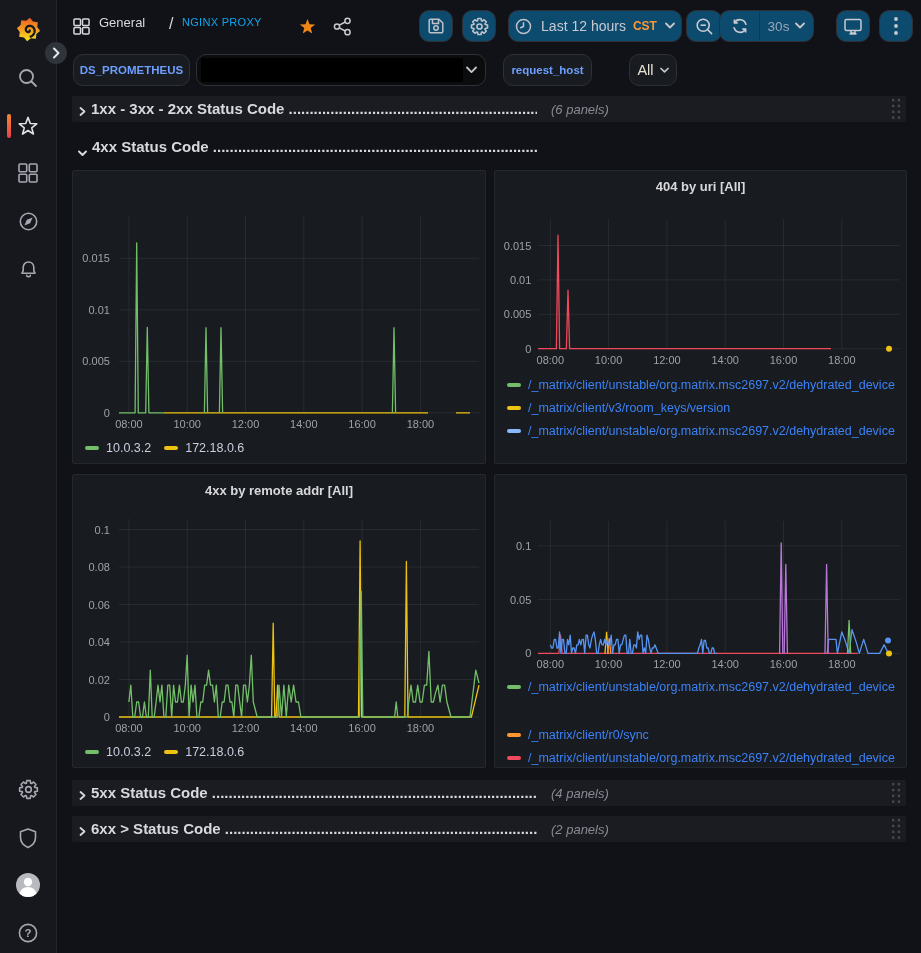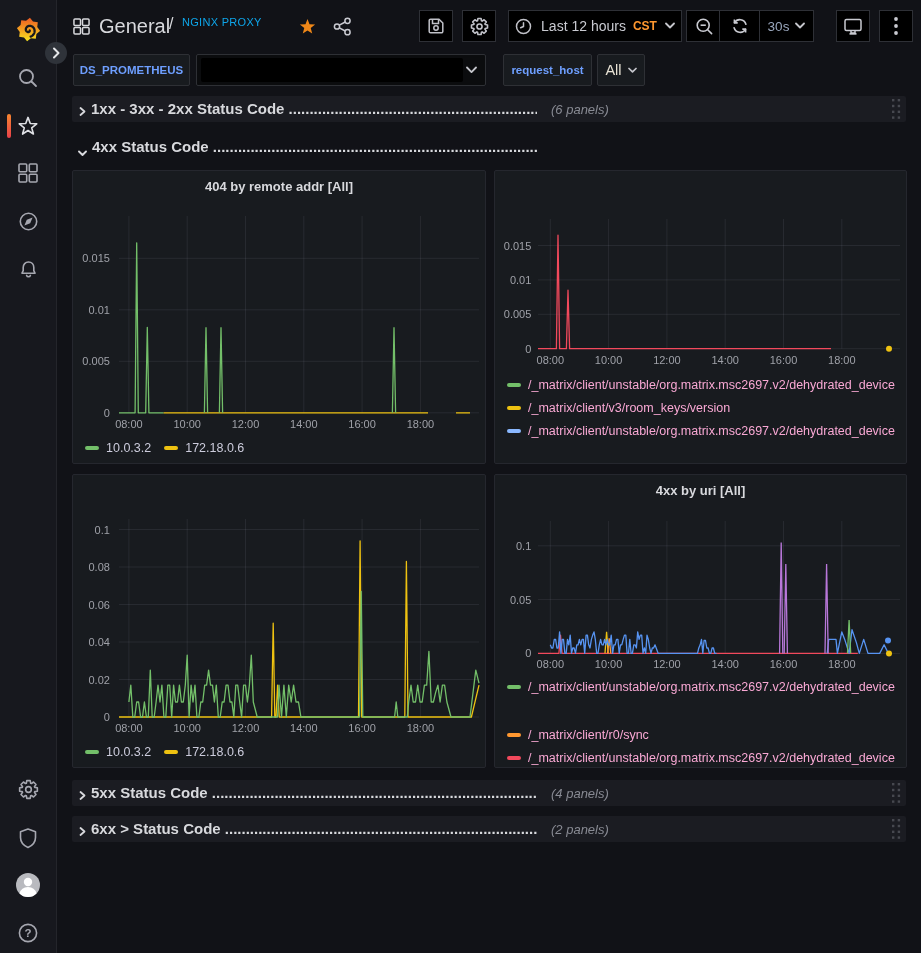--- a/index.html
+++ b/index.html
@@ -1,27 +1,27 @@
 <!DOCTYPE html>
 <html><head><meta charset="utf-8"><style>
 * { margin:0; padding:0; box-sizing:border-box; }
 body { width:921px; height:953px; background:#111217; font-family:"Liberation Sans",sans-serif; color:#ccccdc; overflow:hidden; position:relative; }
 .sidebar { position:absolute; left:0; top:0; width:57px; height:953px; background:#17181e; border-right:1px solid #24252b; z-index:5; }
 .sicon { position:absolute; left:0; width:56px; display:flex; justify-content:center; }
-.navbtn { position:absolute; top:10px; height:32px; background:#000000; border:1px solid #2e3036; border-radius:0; display:flex; align-items:center; justify-content:center; color:#c9cad1; }
-.vbox { position:absolute; top:54px; height:32px; background:#181b1f; border:1px solid #2e3035; border-radius:2px; display:flex; align-items:center; justify-content:center; }
+.navbtn { position:absolute; top:10px; height:32px; background:#0c4a6e; border:1px solid #2e3036; border-radius:10px; display:flex; align-items:center; justify-content:center; color:#c9cad1; }
+.vbox { position:absolute; top:54px; height:32px; background:#181b1f; border:1px solid #2e3035; border-radius:10px; display:flex; align-items:center; justify-content:center; }
 .rowbar { position:absolute; left:72px; width:834px; height:26px; background:#1b1c22; border-radius:2px; }
 .rowtitle { position:absolute; left:19px; top:4px; font-size:15px; font-weight:bold; color:#d8d9dd; white-space:nowrap; overflow:hidden; width:446px; }
 .pcount { position:absolute; left:479px; top:6px; font-size:13px; font-style:italic; color:#888a93; }
 .panel { position:absolute; width:414px; height:294px; background:#181b1f; border:1px solid #25272e; border-radius:2px; overflow:hidden; }
 .ptitle { position:absolute; left:0; right:0; top:8px; text-align:center; font-size:13px; font-weight:bold; color:#d8d9dd; }
 .dash { display:inline-block; width:14px; height:4px; border-radius:2px; margin-right:7px; vertical-align:middle; position:relative; top:-1px; }
 .leg1 { position:absolute; left:12px; top:270px; font-size:12.5px; color:#ccccdc; }
 .leg1 .li { margin-right:13px; }
-.legrow { position:absolute; left:12px; font-size:12.5px; color:#f9a8d4; white-space:nowrap; }
+.legrow { position:absolute; left:12px; font-size:12.5px; color:#3b82f6; white-space:nowrap; }
 .legrow .li { margin-right:10px; }
 </style></head><body>
 
 <div class="sidebar">
   <div class="sicon" style="top:17px">
       <svg width="23" height="25" viewBox="0 0 100 110">
         <defs>
           <linearGradient id="lg" x1="0" y1="0" x2="0" y2="1">
             <stop offset="0" stop-color="#ee5a23"></stop>
             <stop offset="1" stop-color="#f9e41f"></stop>
@@ -93,21 +93,21 @@
       <path d="M2 1.5 L6.5 6 L2 10.5"></path>
     </svg>
 </div>
 
 <div style="position:absolute;left:73px;top:18px;"><svg width="17" height="17" viewBox="0 0 17 17" fill="none" stroke="#d8d9dd" stroke-width="1.5">
       <rect x="0.95" y="0.95" width="6.545" height="6.545" rx="1"></rect>
       <rect x="9.505" y="0.95" width="6.545" height="6.545" rx="1"></rect>
       <rect x="0.95" y="9.505" width="6.545" height="6.545" rx="1"></rect>
       <rect x="9.505" y="9.505" width="6.545" height="6.545" rx="1"></rect>
     </svg></div>
-<div style="position:absolute;left:99px;top:15px;font-size:20px;color:#d8d9dd;">General</div>
+<div style="position:absolute;left:99px;top:15px;font-size:13px;color:#d8d9dd;">General</div>
 <div style="position:absolute;left:169px;top:15px;font-size:16px;color:#d8d9dd;">/</div>
 <div style="position:absolute;left:182px;top:16px;font-size:11px;letter-spacing:0.3px;color:#0ea5e9;">NGINX PROXY</div>
 <div style="position:absolute;left:299px;top:18px;"><svg width="17" height="17" viewBox="0 0 17 17">
       <path d="M8.50 1.00 L10.50 6.25 L16.11 6.53 L11.73 10.05 L13.20 15.47 L8.50 12.40 L3.80 15.47 L5.27 10.05 L0.89 6.53 L6.50 6.25 Z" fill="#ef8718"></path>
     </svg></div>
 <div style="position:absolute;left:333px;top:17px;"><svg width="19" height="19" viewBox="0 0 19 19" fill="none" stroke="#c9cad1" stroke-width="1.5">
       <circle cx="14.5" cy="3.8" r="2.6"></circle>
       <circle cx="4" cy="9.5" r="2.6"></circle>
       <circle cx="14.5" cy="15.2" r="2.6"></circle>
       <line x1="6.3" y1="8.2" x2="12.2" y2="5"></line>
@@ -187,21 +187,21 @@
   </div>
 <div class="vbox" style="left:196px;width:290px;background:#0b0c0e;justify-content:flex-end;padding-right:8px;">
   <div style="position:absolute;left:4px;top:3px;width:262px;height:24px;background:#000;border-radius:2px;"></div>
   <svg width="11" height="8" viewBox="0 0 11 8" fill="none" stroke="#c5c6cc" stroke-width="1.8" stroke-linecap="round" stroke-linejoin="round">
       <path d="M1 1.5 L5.5 6.050000000000001 L10 1.5"></path>
     </svg>
 </div>
 <div class="vbox" style="left:503px;width:89px;">
     <span style="font-size:11.5px;font-weight:bold;color:#6e9fff;">request_host</span>
   </div>
-<div class="vbox" style="left:597px;width:48px;">
+<div class="vbox" style="left:629px;width:48px;">
     <span style="font-size:14.5px;color:#e8e2d4;margin-right:6px;">All</span>
     <svg width="9" height="7" viewBox="0 0 9 7" fill="none" stroke="#c5c6cc" stroke-width="1.7" stroke-linecap="round" stroke-linejoin="round">
       <path d="M1 1.5 L4.5 4.95 L8 1.5"></path>
     </svg>
   </div>
 
 <div class="rowbar" style="top:96px;">
   <div style="position:absolute;left:7px;top:7px;"><svg width="7" height="11" viewBox="0 0 7 11" fill="none" stroke="#d8d9dd" stroke-width="1.8" stroke-linecap="round" stroke-linejoin="round">
         <path d="M1.5 2 L5.5 5.5 L1.5 9"></path>
       </svg></div>
@@ -218,21 +218,20 @@
         <rect x="5.7" y="17.4" width="2.4" height="2.4"></rect>
       </svg></div>
 </div>
 
 <div style="position:absolute;left:78px;top:143px;"><svg width="9" height="7" viewBox="0 0 9 7" fill="none" stroke="#d8d9dd" stroke-width="1.9" stroke-linecap="round" stroke-linejoin="round">
       <path d="M1 1.5 L4.5 4.95 L8 1.5"></path>
     </svg></div>
 <div style="position:absolute;left:92px;top:138px;font-size:15px;font-weight:bold;color:#d8d9dd;white-space:nowrap;overflow:hidden;width:447px;">4xx Status Code ..............................................................................................</div>
 
 <div class="panel" style="left:72px;top:170px;">
-  <div class="ptitle">404 by remote addr [All]</div>
   <svg width="412" height="292" style="position:absolute;left:0;top:0">
 <style>.ax{font:11px "Liberation Sans",sans-serif;fill:#9fa1a8;}</style>
 <line x1="46" y1="241.8" x2="406" y2="241.8" stroke="rgba(204,204,220,0.09)"></line>
       <line x1="46" y1="190.3" x2="406" y2="190.3" stroke="rgba(204,204,220,0.09)"></line>
       <line x1="46" y1="138.8" x2="406" y2="138.8" stroke="rgba(204,204,220,0.09)"></line>
       <line x1="46" y1="87.3" x2="406" y2="87.3" stroke="rgba(204,204,220,0.09)"></line>
       <line x1="55.9" y1="45" x2="55.9" y2="241.8" stroke="rgba(204,204,220,0.09)"></line>
       <line x1="114.2" y1="45" x2="114.2" y2="241.8" stroke="rgba(204,204,220,0.09)"></line>
       <line x1="172.5" y1="45" x2="172.5" y2="241.8" stroke="rgba(204,204,220,0.09)"></line>
       <line x1="230.8" y1="45" x2="230.8" y2="241.8" stroke="rgba(204,204,220,0.09)"></line>
@@ -251,20 +250,21 @@
 <path d="M90.5 241.8 L355 241.8" stroke="#eec211" stroke-width="1.3" fill="none"></path>
 <path d="M383 241.8 L397 241.8" stroke="#eec211" stroke-width="1.3" fill="none"></path>
 <path d="M46.0 241.8 L62.1 241.8 L63.7 71.8 L65.3 241.8 L72.7 241.8 L74.3 156.3 L75.9 241.8 L90.5 241.8" stroke="#73bf69" stroke-width="1.3" fill="none" stroke-linejoin="round"></path>
 <path d="M131.4 241.8 L133.0 156.3 L134.6 241.8" stroke="#73bf69" stroke-width="1.3" fill="none"></path>
 <path d="M146.4 241.8 L148.0 156.3 L149.6 241.8" stroke="#73bf69" stroke-width="1.3" fill="none"></path>
 <path d="M319.4 241.8 L321.0 156.3 L322.6 241.8" stroke="#73bf69" stroke-width="1.3" fill="none"></path>
 </svg>
   <div class="leg1"><span class="li"><span class="dash" style="background:#73bf69"></span>10.0.3.2</span><span class="li"><span class="dash" style="background:#eec211"></span>172.18.0.6</span></div>
 </div>
 <div class="panel" style="left:494px;top:170px;width:413px;">
+  <div class="ptitle">404 by uri [All]</div>
   <svg width="411" height="292" style="position:absolute;left:0;top:0">
 <style>.ax{font:11px "Liberation Sans",sans-serif;fill:#9fa1a8;}</style>
 <line x1="43" y1="177.7" x2="405" y2="177.7" stroke="rgba(204,204,220,0.09)"></line>
       <line x1="43" y1="143.3" x2="405" y2="143.3" stroke="rgba(204,204,220,0.09)"></line>
       <line x1="43" y1="108.9" x2="405" y2="108.9" stroke="rgba(204,204,220,0.09)"></line>
       <line x1="43" y1="74.5" x2="405" y2="74.5" stroke="rgba(204,204,220,0.09)"></line>
       <line x1="55.3" y1="48" x2="55.3" y2="177.7" stroke="rgba(204,204,220,0.09)"></line>
       <line x1="113.6" y1="48" x2="113.6" y2="177.7" stroke="rgba(204,204,220,0.09)"></line>
       <line x1="171.9" y1="48" x2="171.9" y2="177.7" stroke="rgba(204,204,220,0.09)"></line>
       <line x1="230.2" y1="48" x2="230.2" y2="177.7" stroke="rgba(204,204,220,0.09)"></line>
@@ -281,20 +281,21 @@
       <text x="288.5" y="192.7" text-anchor="middle" class="ax">16:00</text>
       <text x="346.8" y="192.7" text-anchor="middle" class="ax">18:00</text>
 <path d="M43.0 177.7 L61.4 177.7 L63.0 64.2 L64.6 177.7 L71.4 177.7 L73.0 119.2 L74.6 177.7 L336.0 177.7" stroke="#f2495c" stroke-width="1.3" fill="none" stroke-linejoin="round"></path>
 <circle cx="394" cy="177.7" r="3" fill="#eec211"></circle>
 </svg>
   <div class="legrow" style="top:207px"><span class="li"><span class="dash" style="background:#73bf69"></span>/_matrix/client/unstable/org.matrix.msc2697.v2/dehydrated_device</span></div>
     <div class="legrow" style="top:230px"><span class="li"><span class="dash" style="background:#eec211"></span>/_matrix/client/v3/room_keys/version</span></div>
     <div class="legrow" style="top:253px"><span class="li"><span class="dash" style="background:#8ab8ff"></span>/_matrix/client/unstable/org.matrix.msc2697.v2/dehydrated_device</span></div>
 </div>
 <div class="panel" style="left:72px;top:474px;">
+  <div class="ptitle">4xx by remote addr [All]</div>
   <svg width="412" height="292" style="position:absolute;left:0;top:0">
 <style>.ax{font:11px "Liberation Sans",sans-serif;fill:#9fa1a8;}</style>
 <line x1="46" y1="242.0" x2="406" y2="242.0" stroke="rgba(204,204,220,0.09)"></line>
       <line x1="46" y1="204.5" x2="406" y2="204.5" stroke="rgba(204,204,220,0.09)"></line>
       <line x1="46" y1="167.0" x2="406" y2="167.0" stroke="rgba(204,204,220,0.09)"></line>
       <line x1="46" y1="129.5" x2="406" y2="129.5" stroke="rgba(204,204,220,0.09)"></line>
       <line x1="46" y1="92.0" x2="406" y2="92.0" stroke="rgba(204,204,220,0.09)"></line>
       <line x1="46" y1="54.5" x2="406" y2="54.5" stroke="rgba(204,204,220,0.09)"></line>
       <line x1="55.9" y1="44" x2="55.9" y2="242.0" stroke="rgba(204,204,220,0.09)"></line>
       <line x1="114.2" y1="44" x2="114.2" y2="242.0" stroke="rgba(204,204,220,0.09)"></line>
@@ -313,21 +314,20 @@
       <text x="172.5" y="257.0" text-anchor="middle" class="ax">12:00</text>
       <text x="230.8" y="257.0" text-anchor="middle" class="ax">14:00</text>
       <text x="289.1" y="257.0" text-anchor="middle" class="ax">16:00</text>
       <text x="347.4" y="257.0" text-anchor="middle" class="ax">18:00</text>
 <path d="M46.0 242.0 L198.6 242.0 L200.2 148.2 L201.8 242.0 L203.0 242.0 L204.6 210.1 L206.2 242.0 L285.5 242.0 L287.1 65.8 L288.7 242.0 L331.8 242.0 L333.4 86.4 L335.0 242.0 L398.4 242.0 L406.0 210.1" stroke="#eec211" stroke-width="1.3" fill="none" stroke-linejoin="round"></path>
 <path d="M55.9 227.0 L57.8 210.1 L59.8 242.0 L61.7 242.0 L63.7 227.0 L65.6 227.0 L67.6 242.0 L69.5 242.0 L71.4 227.0 L73.4 242.0 L75.3 242.0 L77.3 195.1 L79.2 242.0 L81.2 242.0 L83.1 227.0 L85.0 210.1 L87.0 227.0 L88.9 210.1 L90.9 242.0 L92.8 242.0 L94.8 210.1 L96.7 210.1 L98.7 242.0 L100.6 210.1 L102.5 227.0 L104.5 227.0 L106.4 210.1 L108.4 227.0 L110.3 227.0 L112.3 210.1 L114.2 180.1 L116.1 242.0 L118.1 210.1 L120.0 227.0 L122.0 210.1 L123.9 242.0 L125.9 242.0 L127.8 227.0 L129.7 227.0 L131.7 210.1 L133.6 210.1 L135.6 195.1 L137.5 210.1 L139.5 210.1 L141.4 227.0 L143.3 210.1 L145.3 242.0 L147.2 242.0 L149.2 227.0 L151.1 227.0 L153.1 210.1 L155.0 210.1 L157.0 227.0 L158.9 227.0 L160.8 242.0 L162.8 210.1 L164.7 210.1 L166.7 227.0 L168.6 242.0 L170.6 210.1 L172.5 210.1 L174.4 227.0 L176.4 210.1 L178.3 180.1 L180.3 227.0 L184.2 242.0 L204.6 242.0 L206.0 210.1 L208.5 242.0 L210.9 210.1 L213.3 242.0 L215.7 210.1 L218.2 227.0 L220.6 210.1 L223.0 227.0 L225.5 227.0 L227.9 242.0 L230.8 242.0 L286.2 242.0 L286.6 242.0 L288.2 116.4 L289.8 242.0 L321.2 242.0 L321.6 242.0 L323.2 227.0 L324.8 242.0 L334.3 242.0 L335.7 227.0 L338.0 210.1 L340.2 227.0 L342.5 227.0 L344.7 210.1 L347.0 227.0 L349.2 227.0 L351.4 210.1 L353.7 210.1 L355.9 176.4 L358.2 227.0 L360.4 227.0 L362.6 217.6 L364.9 210.1 L367.1 227.0 L369.4 210.1 L371.6 210.1 L373.9 227.0 L378.0 242.0 L397.0 242.0 L402.8 195.1 L406.0 208.2" stroke="#73bf69" stroke-width="1.3" fill="none" stroke-linejoin="round"></path>
 </svg>
   <div class="leg1"><span class="li"><span class="dash" style="background:#73bf69"></span>10.0.3.2</span><span class="li"><span class="dash" style="background:#eec211"></span>172.18.0.6</span></div>
 </div>
 <div class="panel" style="left:494px;top:474px;width:413px;">
-  <div class="ptitle">4xx by uri [All]</div>
   <svg width="411" height="292" style="position:absolute;left:0;top:0">
 <style>.ax{font:11px "Liberation Sans",sans-serif;fill:#9fa1a8;}</style>
 <line x1="43" y1="178.4" x2="405" y2="178.4" stroke="rgba(204,204,220,0.09)"></line>
       <line x1="43" y1="124.6" x2="405" y2="124.6" stroke="rgba(204,204,220,0.09)"></line>
       <line x1="43" y1="70.8" x2="405" y2="70.8" stroke="rgba(204,204,220,0.09)"></line>
       <line x1="55.3" y1="46" x2="55.3" y2="178.4" stroke="rgba(204,204,220,0.09)"></line>
       <line x1="113.6" y1="46" x2="113.6" y2="178.4" stroke="rgba(204,204,220,0.09)"></line>
       <line x1="171.9" y1="46" x2="171.9" y2="178.4" stroke="rgba(204,204,220,0.09)"></line>
       <line x1="230.2" y1="46" x2="230.2" y2="178.4" stroke="rgba(204,204,220,0.09)"></line>
       <line x1="288.5" y1="46" x2="288.5" y2="178.4" stroke="rgba(204,204,220,0.09)"></line>

